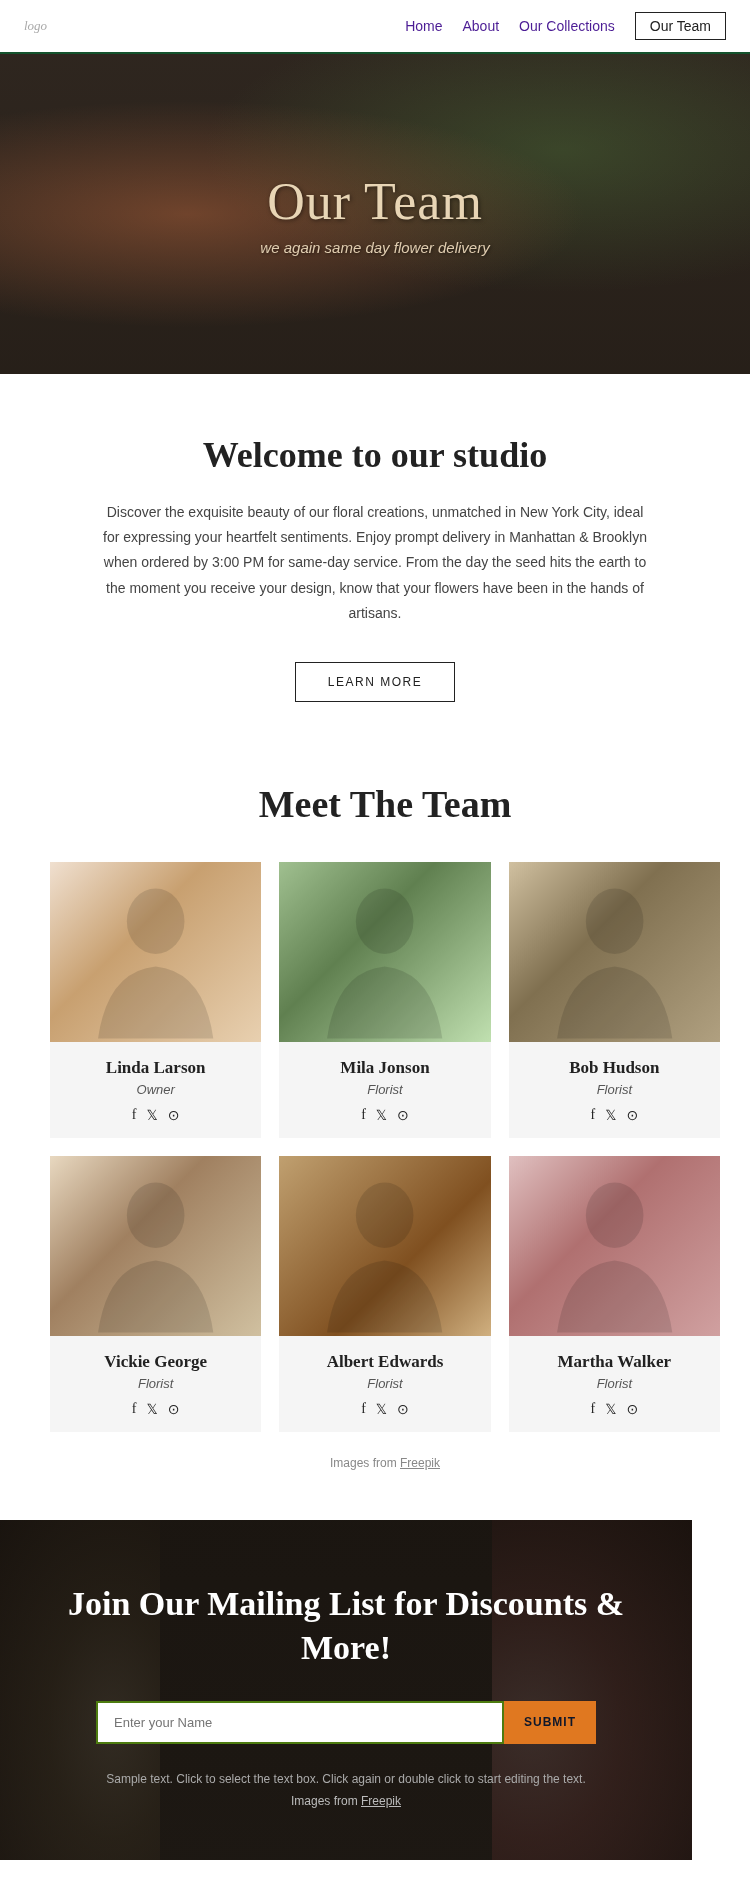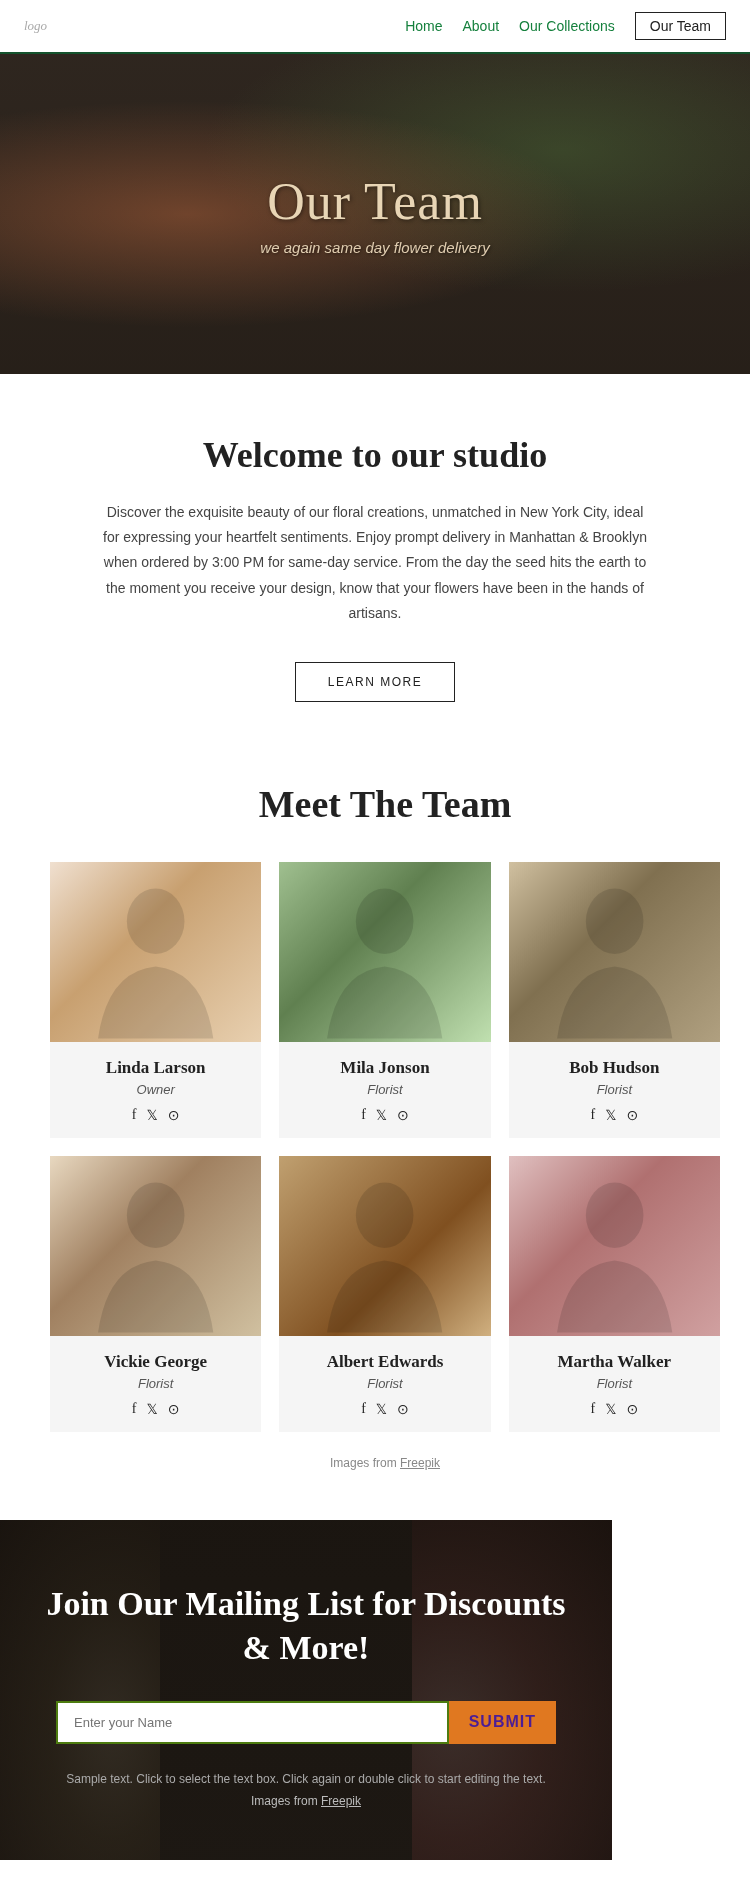--- a/index.html
+++ b/index.html
@@ -5,21 +5,21 @@
     * { box-sizing: border-box; margin: 0; padding: 0; }
     body { font-family: 'Georgia', serif; color: #222; background: #fff; width: 750px; }
 
     
     nav {
       display: flex; align-items: center; justify-content: space-between;
       padding: 12px 24px; background: #fff; border-bottom: 2px solid #14532d;
     }
     .logo { font-size: 13px; color: #aaa; font-style: italic; }
     .nav-links { display: flex; align-items: center; gap: 20px; }
-    .nav-links a { font-size: 14px; color: #15803d; text-decoration: none; font-family: Arial, sans-serif; }
+    .nav-links a { font-size: 14px; color: #4c1d95; text-decoration: none; font-family: Arial, sans-serif; }
     .nav-links .active-btn {
       border: 1.5px solid #222; padding: 5px 14px; font-size: 14px;
       color: #222; text-decoration: none; font-family: Arial, sans-serif;
     }
 
     
     .hero {
       position: relative; width: 750px; height: 320px;
       background: #3a3028; overflow: hidden; display: flex;
       align-items: center; justify-content: center; flex-direction: column;
@@ -59,21 +59,21 @@
     .team-card-name { font-size: 17px; font-weight: bold; font-family: Georgia, serif; }
     .team-card-role { font-size: 13px; font-style: italic; color: #555; margin-top: 4px; font-family: Arial, sans-serif; }
     .team-card-socials { margin-top: 10px; display: flex; justify-content: center; gap: 10px; }
     .social-icon { font-size: 14px; color: #222; cursor: pointer; }
 
     .images-from { text-align: center; font-size: 12px; color: #888; margin: 24px 0 0; font-family: Arial, sans-serif; }
     .images-from a { color: #888; }
 
     
     .mailing-section {
-      position: relative; width: 612px; min-height: 340px;
+      position: relative; width: 692px; min-height: 340px;
       background: #2a2520; display: flex; flex-direction: column;
       align-items: center; justify-content: center; padding: 60px 40px 50px;
       overflow: hidden; margin-top: 30px;
     }
     .mailing-bg {
       position: absolute; inset: 0;
       background: linear-gradient(to bottom, rgba(20,15,10,0.7) 0%, rgba(20,15,10,0.6) 100%);
     }
     .mailing-flowers-right {
       position: absolute; right: 0; top: 0; bottom: 0; width: 200px;
@@ -89,22 +89,22 @@
     .mailing-title {
       font-size: 34px; color: #fff; font-family: Georgia, serif;
       font-weight: bold; line-height: 1.3; margin-bottom: 30px;
     }
     .mailing-form { display: flex; gap: 0; width: 100%; max-width: 500px; margin: 0 auto; }
     .mailing-input {
       flex: 1; padding: 12px 16px; border: 2px solid #4d7c0f; font-size: 13px;
       font-family: Arial, sans-serif; outline: none; background: #fff;
     }
     .mailing-submit {
-      padding: 12px 20px; background: #e07820; color: #4c1d95; border: none;
-      font-size: 16px; letter-spacing: 1px; text-transform: uppercase;
+      padding: 12px 20px; background: #e07820; color: #0f172a; border: none;
+      font-size: 12px; letter-spacing: 1px; text-transform: uppercase;
       font-family: Arial, sans-serif; cursor: pointer; font-weight: bold;
     }
     .mailing-sample-text { color: #aaa; font-size: 12px; margin-top: 28px; font-family: Arial, sans-serif; }
     .mailing-images-from { color: #bbb; font-size: 12px; margin-top: 8px; font-family: Arial, sans-serif; }
     .mailing-images-from a { color: #bbb; text-decoration: underline; }
 
     
     .footer {
       padding: 24px; text-align: center; background: #fff;
     }

